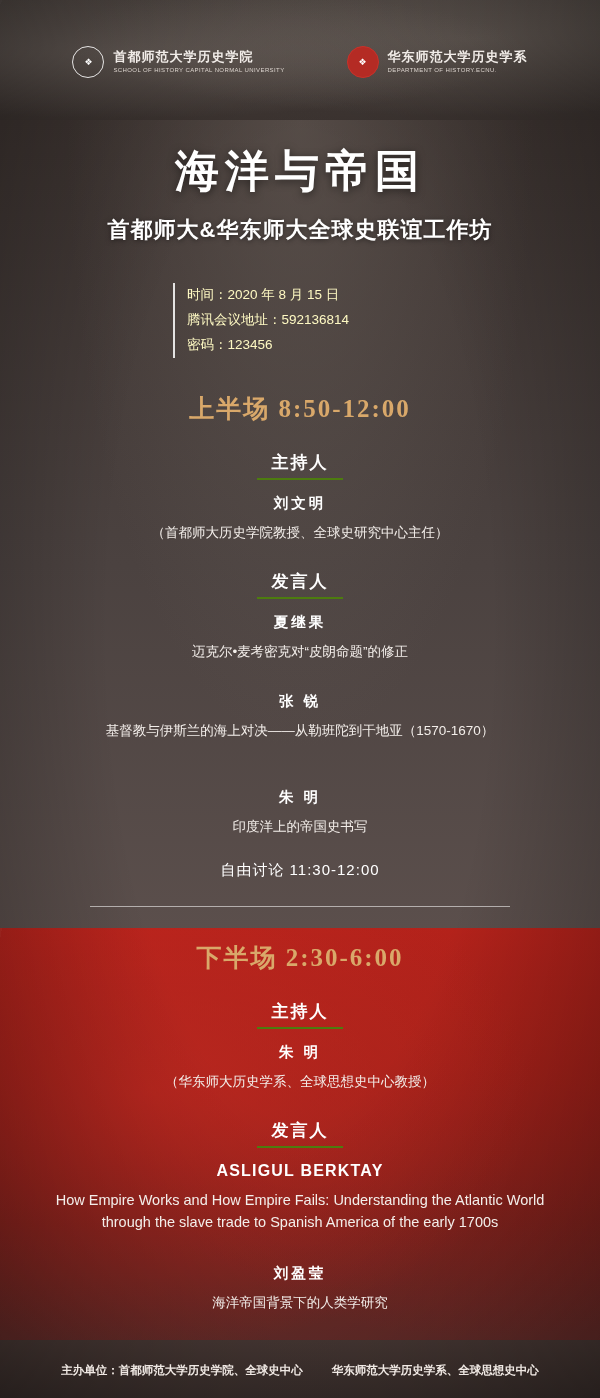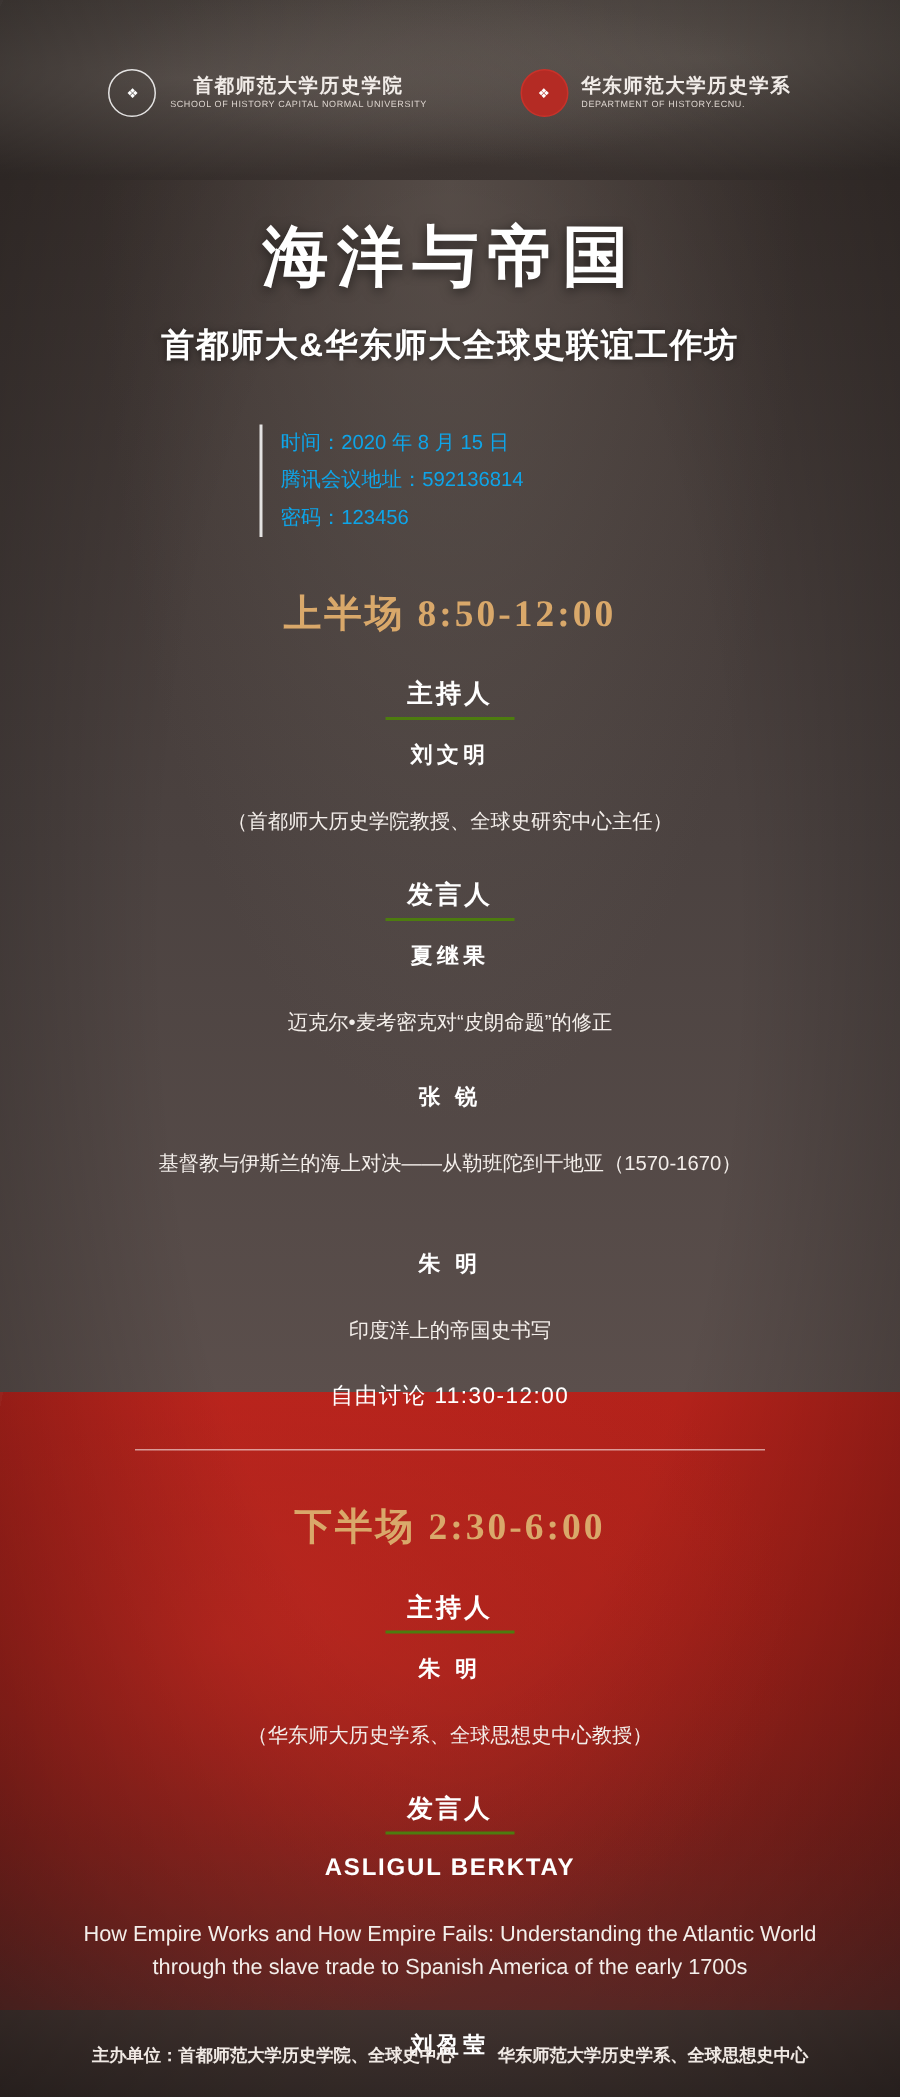--- a/index.html
+++ b/index.html
@@ -92,21 +92,20 @@
   .logo-seal.red {
     border-color: #c9322a;
     background: #b42b24;
     color: #fff;
   }
   .logo-text { line-height: 1.15; }
   .logo-cn {
     font-size: 13px; font-weight: bold; letter-spacing: 1px;
     color: #f1ece8;
     font-family: "Liberation Serif", "DejaVu Serif", serif;
-    text-align: center;
   }
   .logo-en {
     font-size: 6px; letter-spacing: .4px; color: #ddd5cf; margin-top: 2px;
   }
 
   
   .title-block { text-align: center; margin-top: 58px; }
   .main-title {
     font-size: 44px;
     font-weight: bold;
@@ -125,21 +124,21 @@
   }
 
   
   .info {
     margin: 38px auto 0;
     width: 240px;
     padding-left: 12px;
     border-left: 2px solid rgba(255,255,255,.85);
     font-size: 13.5px;
     line-height: 1.85;
-    color: #0ea5e9;
+    color: #fef9c3;
   }
 
   
   .session-head {
     text-align: center;
     margin-top: 34px;
     font-size: 25px;
     font-weight: bold;
     letter-spacing: 2px;
     color: #d9a86a;
@@ -168,21 +167,21 @@
   .person-en {
     text-align: center;
     margin-top: 14px;
     font-size: 16px;
     font-weight: bold;
     letter-spacing: 1.2px;
     color: #ffffff;
   }
   .desc {
     text-align: center;
-    margin-top: 24px;
+    margin-top: 9px;
     font-size: 13.5px;
     line-height: 1.6;
     color: #f3eeea;
   }
   .desc.en {
     font-size: 14.5px;
     line-height: 1.55;
     padding: 0 34px;
   }
   .free {

